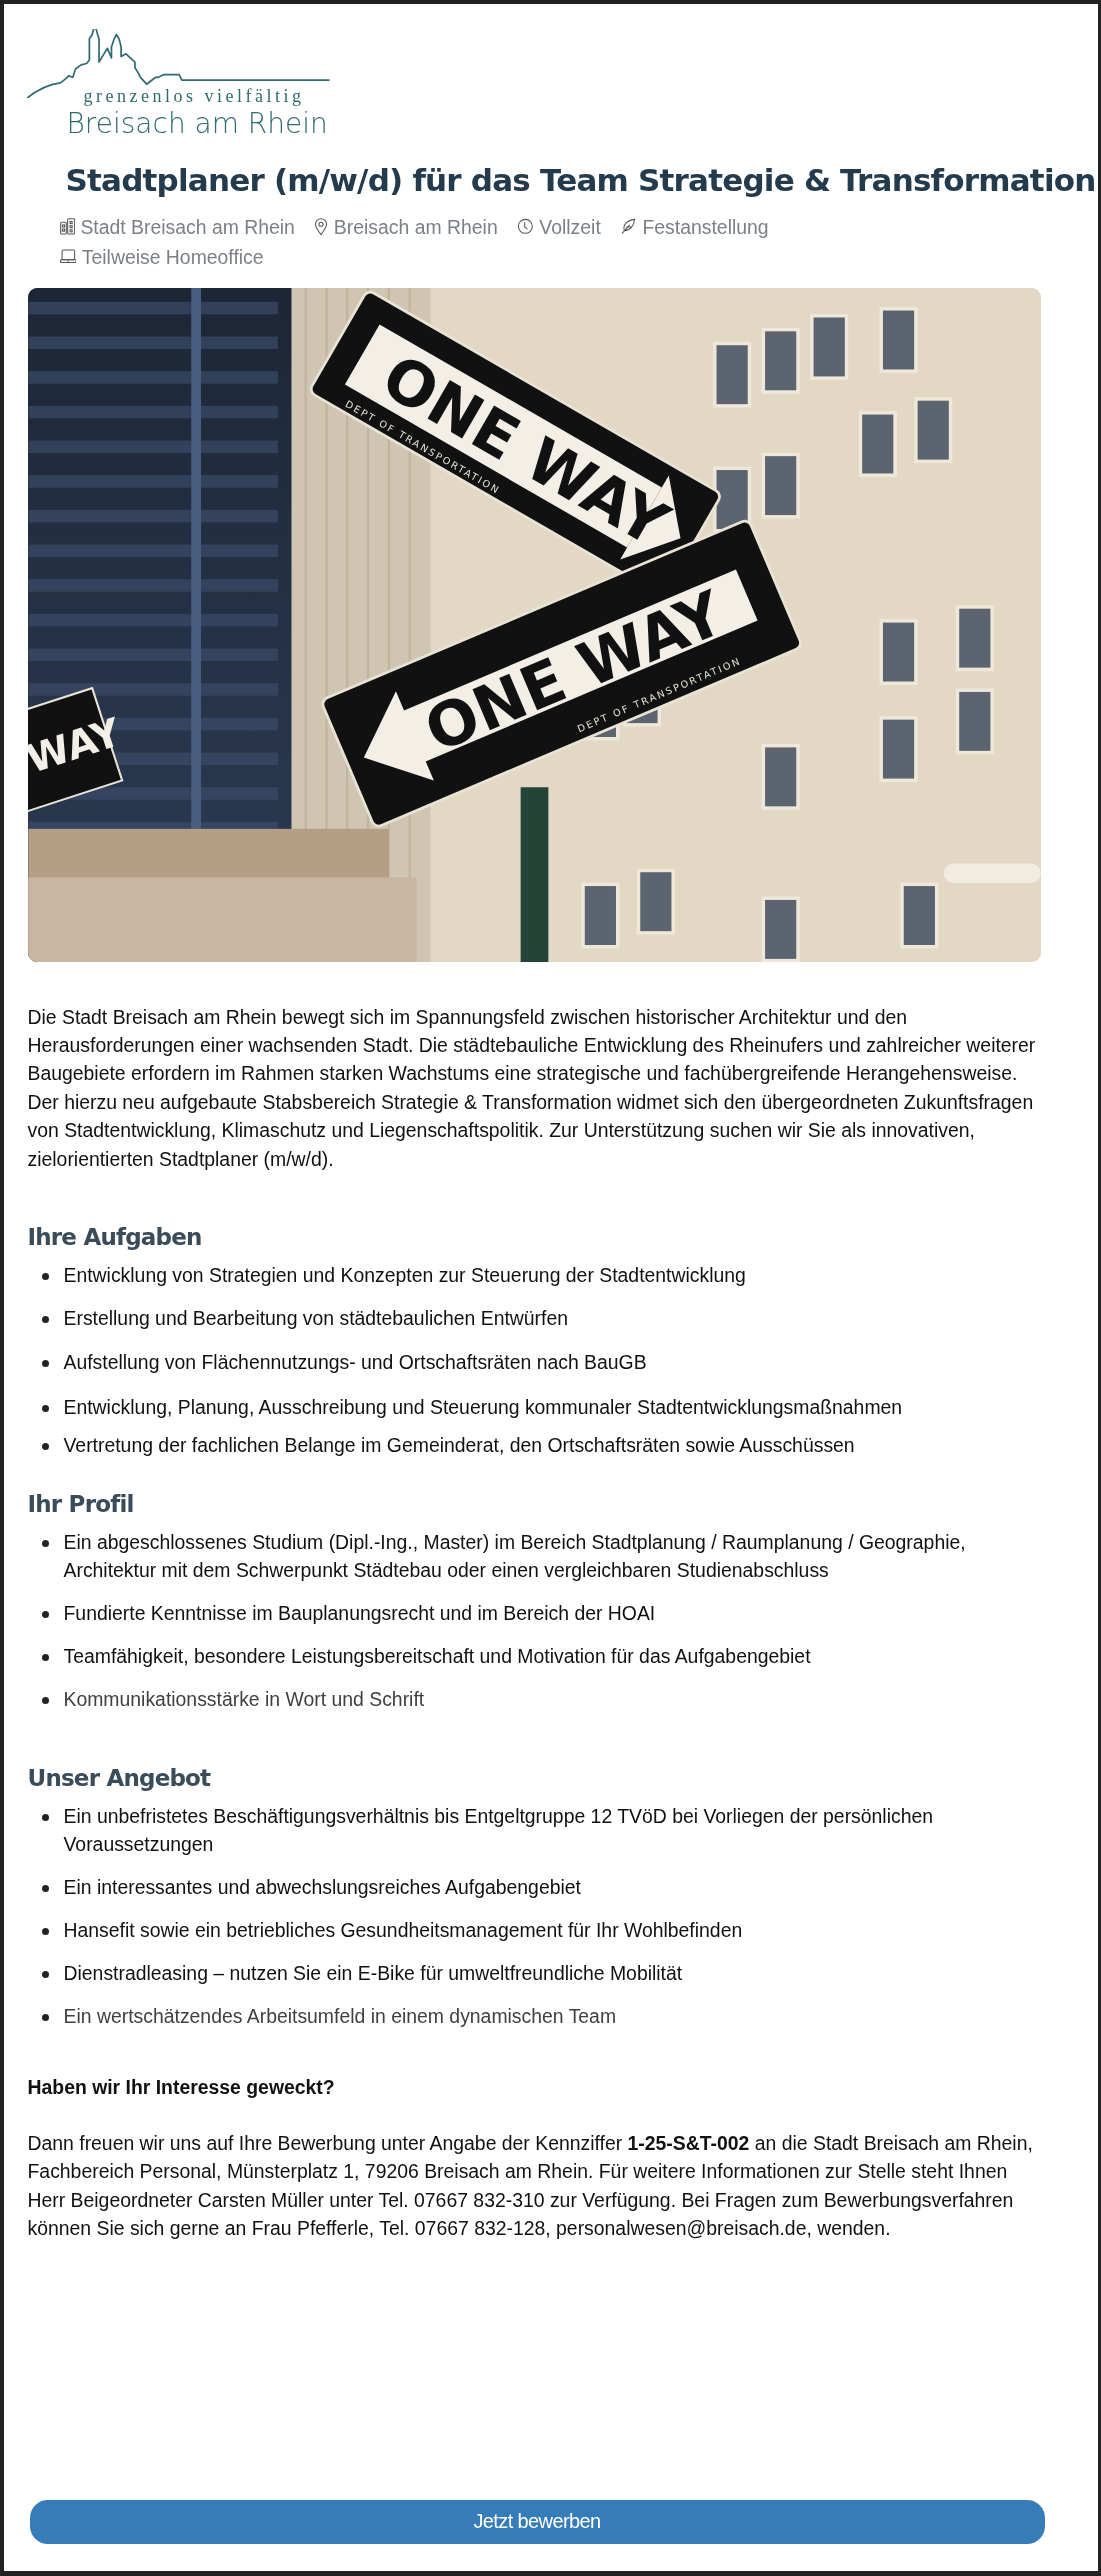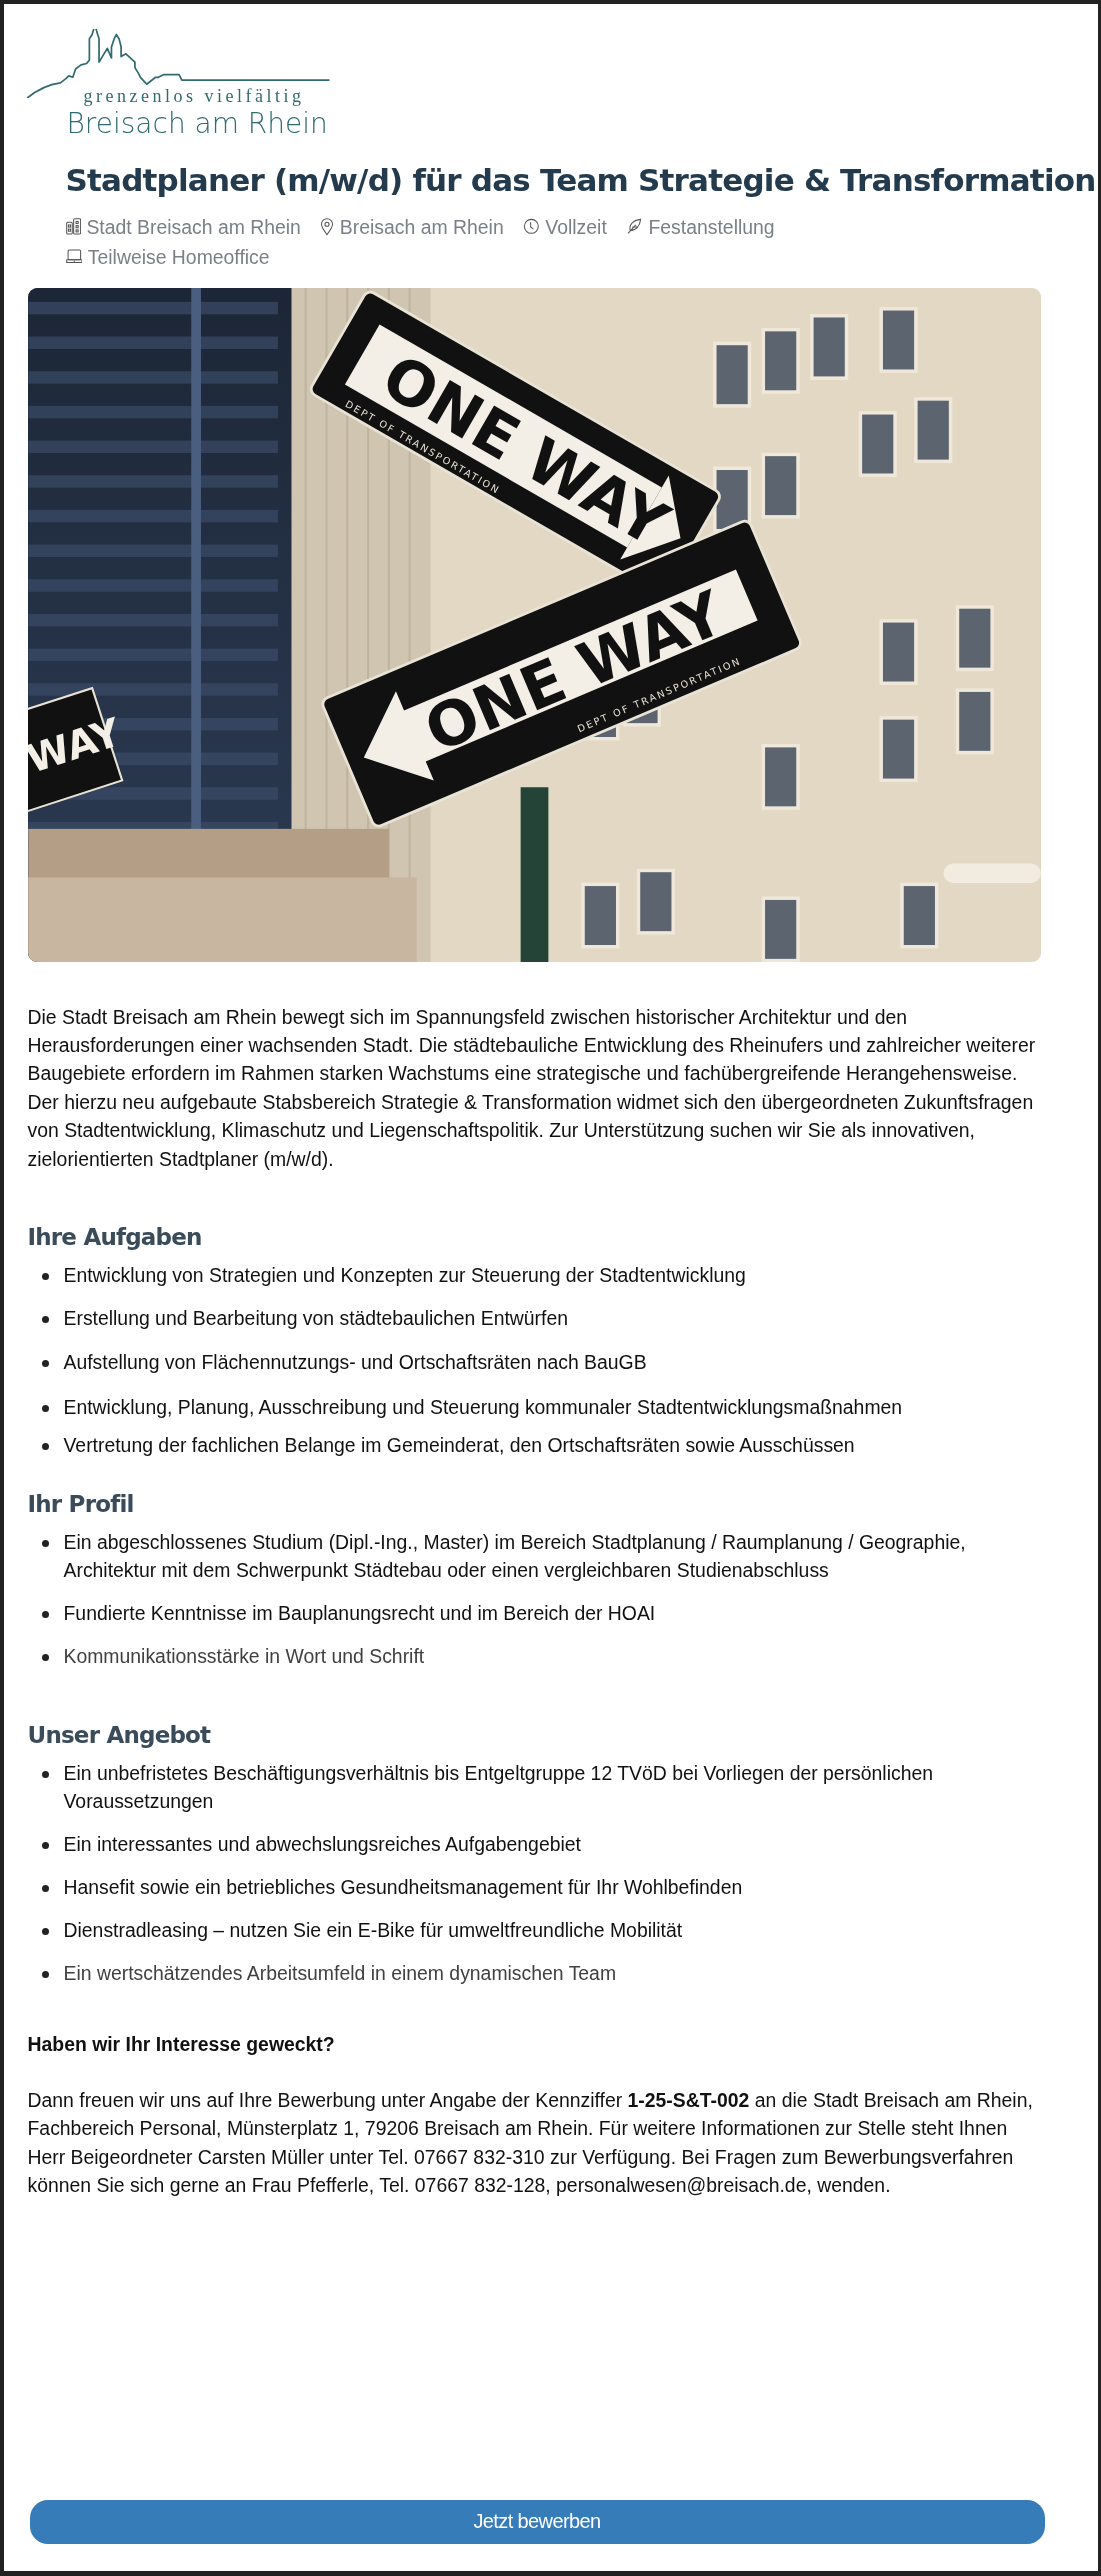--- a/index.html
+++ b/index.html
@@ -17,21 +17,21 @@
   }
   .logo .city {
     position: absolute; left: 42px; top: 78px; font-size: 28px; color: #2f6b70;
     font-family: "DejaVu Sans", sans-serif; font-weight: 300; letter-spacing: 0px;
   }
   .title {
     position: absolute; left: 62px; top: 158px; font-size: 31px; font-weight: 700;
     color: #243b4d; letter-spacing: -0.8px; font-family: "DejaVu Sans", sans-serif;
     white-space: nowrap;
   }
-  .meta { position: absolute; left: 62px; top: 208px; width: 971px; color: #7b7f86; font-size: 19.4px; line-height: 30px; }
+  .meta { position: absolute; left: 56px; top: 208px; width: 971px; color: #7b7f86; font-size: 19.4px; line-height: 30px; }
   .meta-row { display: flex; align-items: center; white-space: nowrap; }
   .meta-item { display: inline-flex; align-items: center; margin-right: 19.4px; }
   .meta-item svg { margin-right: 5.6px; flex: 0 0 auto; }
   .hero {
     position: absolute; left: 24px; top: 284px; width: 1013px; height: 674px; border-radius: 9.7px; overflow: hidden;
     background: linear-gradient(90deg, #1f2b3a 0%, #2a3950 22%, #d9d0bd 24%, #e6dcc9 60%, #ddd2be 100%);
   }
   .content { position: absolute; left: 24px; top: 999px; width: 1013px; font-size: 19.4px; line-height: 28.4px; color: #111; }
   .content p { margin: 0; }
   .section-h {
@@ -207,20 +207,21 @@
       <li style="margin-bottom:16px">Erstellung und Bearbeitung von städtebaulichen Entwürfen</li>
       <li style="margin-bottom:16px">Aufstellung von Flächennutzungs- und Ortschaftsräten nach BauGB</li>
       <li style="margin-bottom:9.7px">Entwicklung, Planung, Ausschreibung und Steuerung kommunaler Stadtentwicklungsmaßnahmen</li>
       <li>Vertretung der fachlichen Belange im Gemeinderat, den Ortschaftsräten sowie Ausschüssen</li>
     </ul>
 
     <h2 class="section-h" style="margin-top:30.5px">Ihr Profil</h2>
     <ul class="list">
       <li style="padding-right:42px">Ein abgeschlossenes Studium (Dipl.-Ing., Master) im Bereich Stadtplanung / Raumplanung / Geographie, Architektur mit dem Schwerpunkt Städtebau oder einen vergleichbaren Studienabschluss</li>
       <li>Fundierte Kenntnisse im Bauplanungsrecht und im Bereich der HOAI</li>
+      <li>Teamfähigkeit, besondere Leistungsbereitschaft und Motivation für das Aufgabengebiet</li>
       <li class="muted">Kommunikationsstärke in Wort und Schrift</li>
     </ul>
 
     <h2 class="section-h" style="margin-top:50px">Unser Angebot</h2>
     <ul class="list">
       <li>Ein unbefristetes Beschäftigungsverhältnis bis Entgeltgruppe 12 TVöD bei Vorliegen der persönlichen Voraussetzungen</li>
       <li>Ein interessantes und abwechslungsreiches Aufgabengebiet</li>
       <li>Hansefit sowie ein betriebliches Gesundheitsmanagement für Ihr Wohlbefinden</li>
       <li>Dienstradleasing – nutzen Sie ein E-Bike für umweltfreundliche Mobilität</li>
       <li class="muted">Ein wertschätzendes Arbeitsumfeld in einem dynamischen Team</li>

